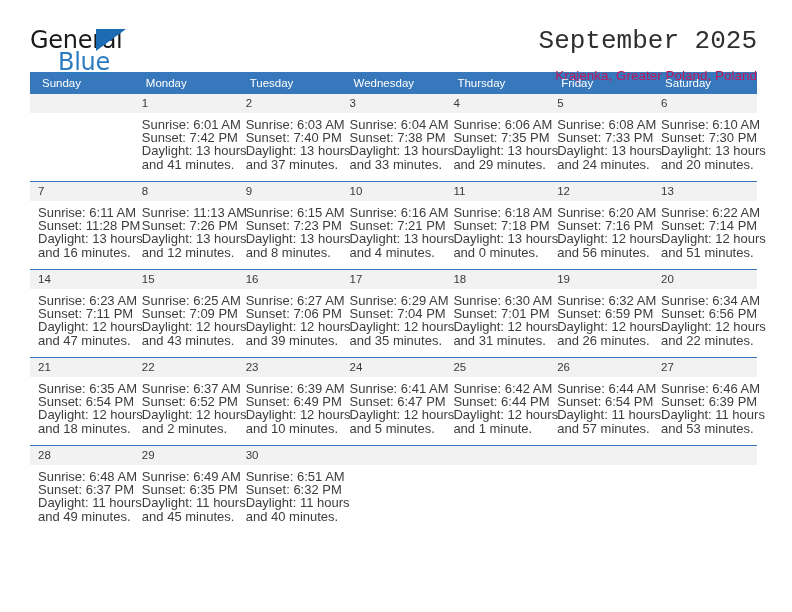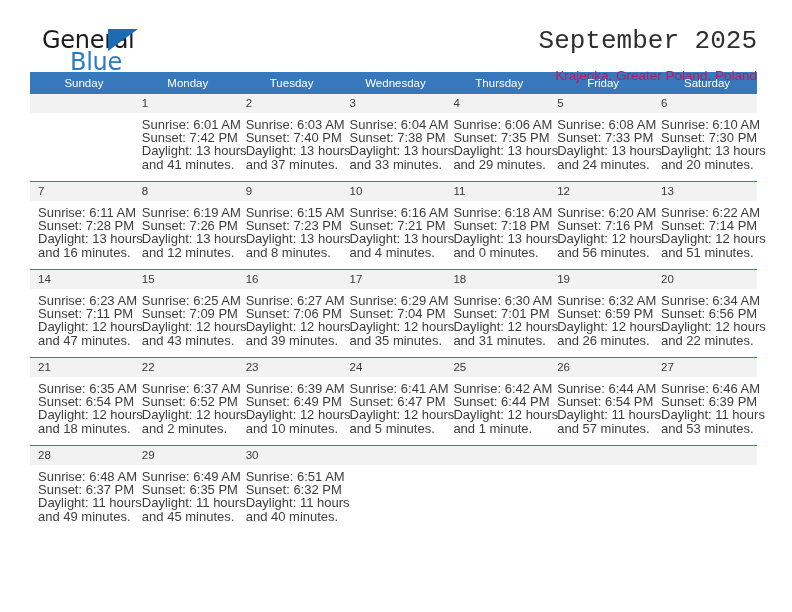--- a/index.html
+++ b/index.html
@@ -28,21 +28,20 @@
     justify-content: space-between;
     padding: 26px 35px 0 30px;
     height: 72px;
     box-sizing: border-box;
   }
   .logo {
     position: relative;
     width: 110px;
     height: 48px;
     flex: none;
-    margin-left: 12px;
   }
   .logo-general {
     position: absolute;
     left: 0;
     top: 0;
     font-size: 24px;
     letter-spacing: -0.3px;
     color: #1a1a1a;
     font-family: "DejaVu Sans", sans-serif;
     font-weight: 400;
@@ -94,22 +93,22 @@
   table.calendar {
     width: 727px;
     border-collapse: collapse;
     table-layout: fixed;
   }
   table.calendar th {
     background: #3778bc;
     color: #ffffff;
     font-size: 11.5px;
     font-weight: normal;
-    text-align: center;
-    padding: 5px 0 5px 4px;
+    text-align: left;
+    padding: 5px 0 5px 12px;
     height: 20px;
     box-sizing: border-box;
     border: none;
   }
   table.calendar td {
     vertical-align: top;
     padding: 0;
     width: 103.85px;
     border-top: 1px solid #3778bc;
     background: #ffffff;
@@ -258,31 +257,31 @@
                 </div>
               </div>
             </td>
           </tr>
           <tr class="week-row">
             <td>
               <div class="cell">
                 <div class="daynum">7</div>
                 <div class="info">
                   <div>Sunrise: 6:11 AM</div>
-                  <div>Sunset: 7:28 PM</div>
+                  <div>Sunset: 11:28 PM</div>
                   <div>Daylight: 13 hours</div>
                   <div>and 16 minutes.</div>
                 </div>
               </div>
             </td>
             <td>
               <div class="cell">
                 <div class="daynum">8</div>
                 <div class="info">
-                  <div>Sunrise: 6:19 AM</div>
+                  <div>Sunrise: 11:13 AM</div>
                   <div>Sunset: 7:26 PM</div>
                   <div>Daylight: 13 hours</div>
                   <div>and 12 minutes.</div>
                 </div>
               </div>
             </td>
             <td>
               <div class="cell">
                 <div class="daynum">9</div>
                 <div class="info">

